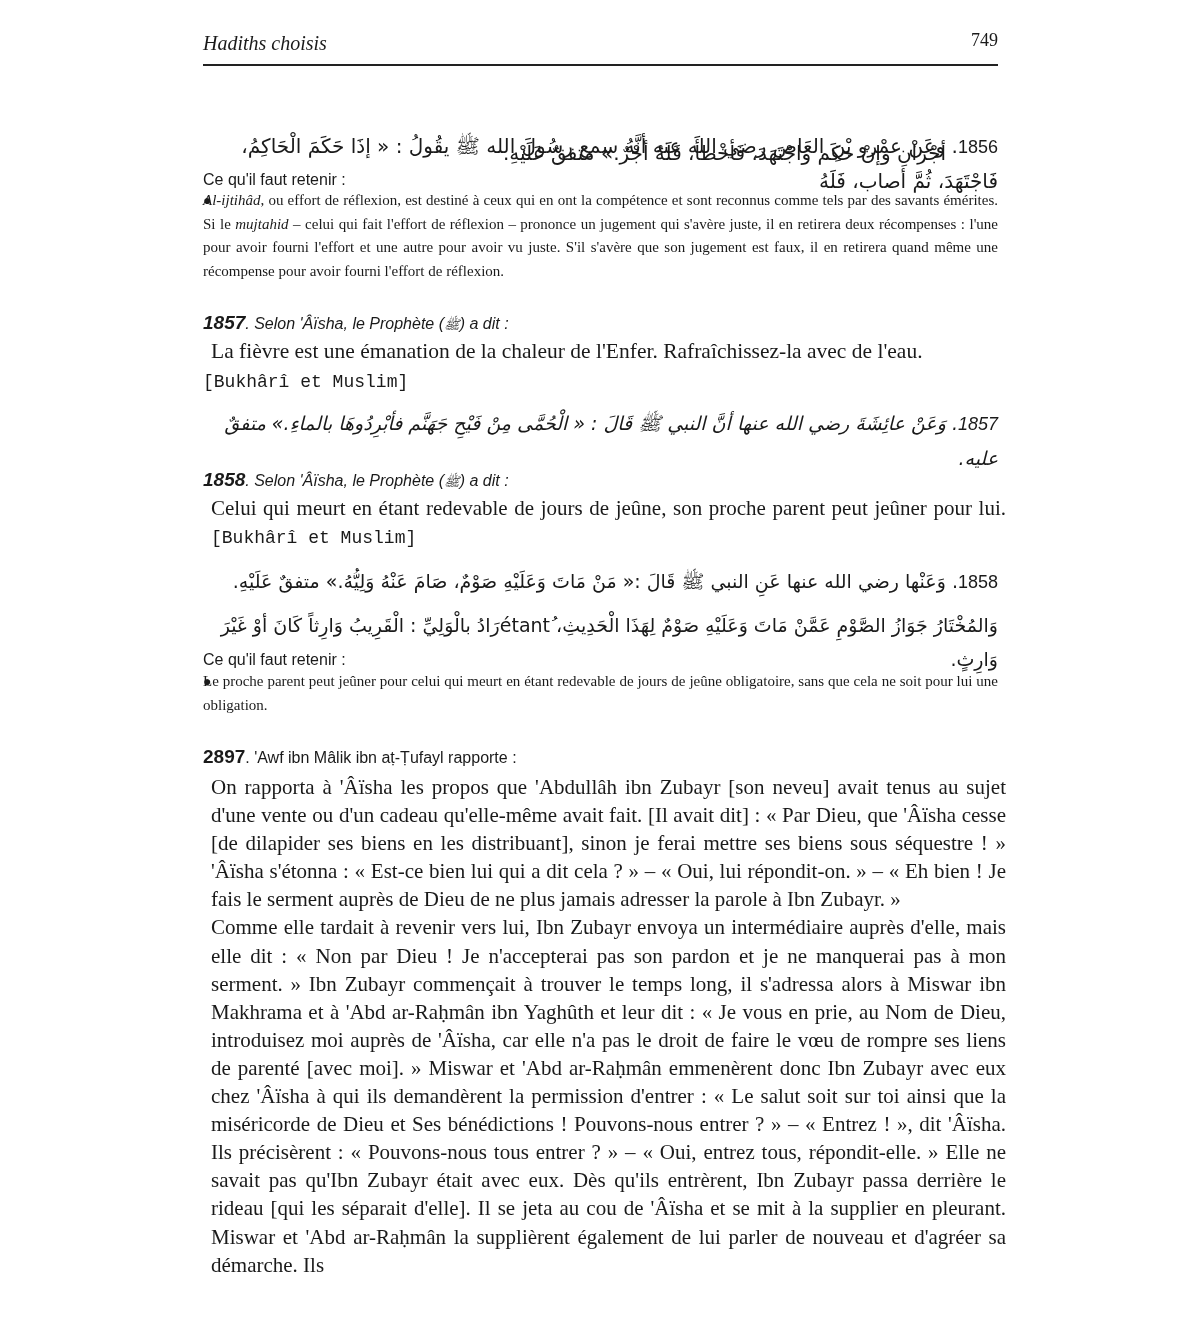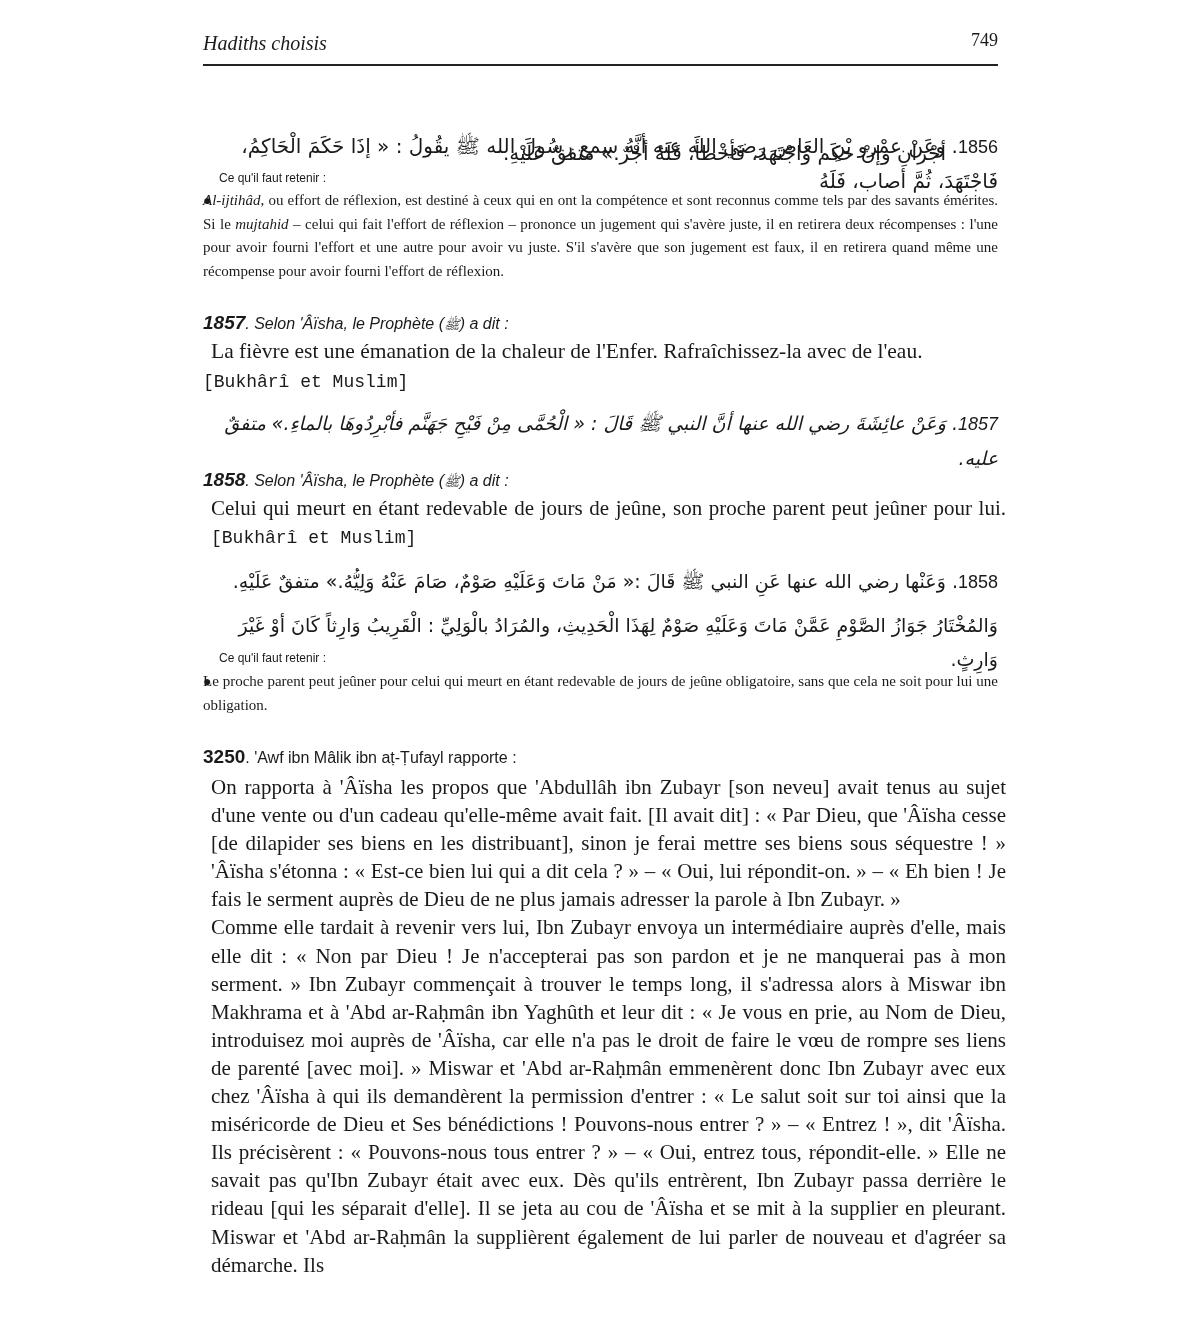--- a/index.html
+++ b/index.html
@@ -4,21 +4,21 @@
   <style>
     html, body { margin: 0; padding: 0; background: #ffffff; }
     body { width: 1200px; height: 1330px; position: relative; overflow: hidden; color: #1a1a1a; }
     .page { position: absolute; left: 203px; top: 0; width: 795px; }
     .running-head { position: absolute; top: 30px; left: 0; width: 795px; height: 30px; }
     .rh-title { position: absolute; left: 0; top: 2px; font-family: "Liberation Serif", serif; font-style: italic; font-size: 20px; }
     .rh-num { position: absolute; right: 0; top: 0; font-family: "Liberation Serif", serif; font-size: 18px; }
     .rh-rule { position: absolute; left: 0; top: 64px; width: 795px; height: 0; border-top: 2px solid #222; }
     .arabic { position: absolute; right: 0; direction: rtl; text-align: right; font-family: "DejaVu Sans", sans-serif; font-size: 20px; line-height: 34px; width: 795px; }
     .arabic .num { direction: ltr; unicode-bidi: embed; font-family: "Liberation Sans", sans-serif; font-size: 18px; }
-    .retain-head { position: absolute; left: 16px; font-family: "Liberation Sans", sans-serif; font-size: 12px; }
+    .retain-head { position: absolute; left: 0; font-family: "Liberation Sans", sans-serif; font-size: 16px; }
     .bullet-block { position: absolute; left: 0; width: 795px; font-family: "Liberation Serif", serif; font-size: 15px; line-height: 23.5px; }
     .bullet-block .dot { position: absolute; left: 0; top: 0; font-size: 14px; }
     .bullet-block .txt { display: block; text-align: justify; }
     .h-head { position: absolute; left: 0; font-family: "Liberation Sans", sans-serif; font-size: 16px; }
     .h-head .hnum { font-weight: bold; font-size: 19px; }
     .h-body { position: absolute; left: 0; width: 795px; font-family: "Liberation Serif", serif; font-size: 21px; line-height: 28px; text-align: justify; margin-left: 8px; }
     .source { font-family: Liberation Mono, monospace; font-size: 18px; }
     .source-line { position: absolute; left: 0; }
     .pbuh { font-size: 13px; }
   </style>
@@ -58,29 +58,29 @@
   <div class="h-head" style="top:469px;font-style:italic;">
     <span class="hnum">1858</span><span>. Selon 'Âïsha, le Prophète (</span><span class="pbuh">ﷺ</span><span>) a dit :</span>
   </div>
   <div class="h-body" style="top:494px;">
     <span>Celui qui meurt en étant redevable de jours de jeûne, son proche parent peut jeûner pour lui.</span>
     <span class="source">[Bukhârî et Muslim]</span>
   </div>
   <div class="arabic" style="top:564px; font-size:19px;text-align:right;">
     <span class="num">1858</span><span>. وَعَنْها رضي الله عنها عَنِ النبي ﷺ قَالَ :« مَنْ مَاتَ وَعَلَيْهِ صَوْمٌ، صَامَ عَنْهُ وَلِيُّهُ.» متفقٌ عَلَيْهِ.</span>
   </div>
-  <div class="arabic" style="top:608px; font-size:19px;">وَالمُخْتَارُ جَوَازُ الصَّوْمِ عَمَّنْ مَاتَ وَعَلَيْهِ صَوْمٌ لِهَذَا الْحَدِيثِ، والمُرَادُ بالْوَلِيِّ : الْقَرِيبُ وَارِثاً كَانَ أوْ غَيْرَ وَارِثٍ.</div>
+  <div class="arabic" style="top:608px; font-size:19px;">وَالمُخْتَارُ جَوَازُ الصَّوْمِ عَمَّنْ مَاتَ وَعَلَيْهِ صَوْمٌ لِهَذَا الْحَدِيثِ، étantُرَادُ بالْوَلِيِّ : الْقَرِيبُ وَارِثاً كَانَ أوْ غَيْرَ وَارِثٍ.</div>
 
   <div class="retain-head" style="top:651px;">Ce qu'il faut retenir :</div>
   <div class="bullet-block" style="top:670px;">
     <span class="dot">●</span>
     <span class="txt">Le proche parent peut jeûner pour celui qui meurt en étant redevable de jours de jeûne obligatoire, sans que cela ne soit pour lui une obligation.</span>
   </div>
 
   <div class="h-head" style="top:746px;">
-    <span class="hnum">3250</span><span>. 'Awf ibn Mâlik ibn aṭ-Ṭufayl rapporte :</span>
+    <span class="hnum">2897</span><span>. 'Awf ibn Mâlik ibn aṭ-Ṭufayl rapporte :</span>
   </div>
   <div class="h-body" style="top:773px; font-size:21px; line-height:28.1px;">
     <div>On rapporta à 'Âïsha les propos que 'Abdullâh ibn Zubayr [son neveu] avait tenus au sujet d'une vente ou d'un cadeau qu'elle-même avait fait. [Il avait dit] : « Par Dieu, que 'Âïsha cesse [de dilapider ses biens en les distribuant], sinon je ferai mettre ses biens sous séquestre ! » 'Âïsha s'étonna : « Est-ce bien lui qui a dit cela ? » – « Oui, lui répondit-on. » – « Eh bien ! Je fais le serment auprès de Dieu de ne plus jamais adresser la parole à Ibn Zubayr. »</div>
     <div>Comme elle tardait à revenir vers lui, Ibn Zubayr envoya un intermédiaire auprès d'elle, mais elle dit : « Non par Dieu ! Je n'accepterai pas son pardon et je ne manquerai pas à mon serment. » Ibn Zubayr commençait à trouver le temps long, il s'adressa alors à Miswar ibn Makhrama et à 'Abd ar-Raḥmân ibn Yaghûth et leur dit : « Je vous en prie, au Nom de Dieu, introduisez moi auprès de 'Âïsha, car elle n'a pas le droit de faire le vœu de rompre ses liens de parenté [avec moi]. » Miswar et 'Abd ar-Raḥmân emmenèrent donc Ibn Zubayr avec eux chez 'Âïsha à qui ils demandèrent la permission d'entrer : « Le salut soit sur toi ainsi que la miséricorde de Dieu et Ses bénédictions ! Pouvons-nous entrer ? » – « Entrez ! », dit 'Âïsha. Ils précisèrent : « Pouvons-nous tous entrer ? » – « Oui, entrez tous, répondit-elle. » Elle ne savait pas qu'Ibn Zubayr était avec eux. Dès qu'ils entrèrent, Ibn Zubayr passa derrière le rideau [qui les séparait d'elle]. Il se jeta au cou de 'Âïsha et se mit à la supplier en pleurant. Miswar et 'Abd ar-Raḥmân la supplièrent également de lui parler de nouveau et d'agréer sa démarche. Ils</div>
   </div>
 
 </div>
 
 </body></html>

